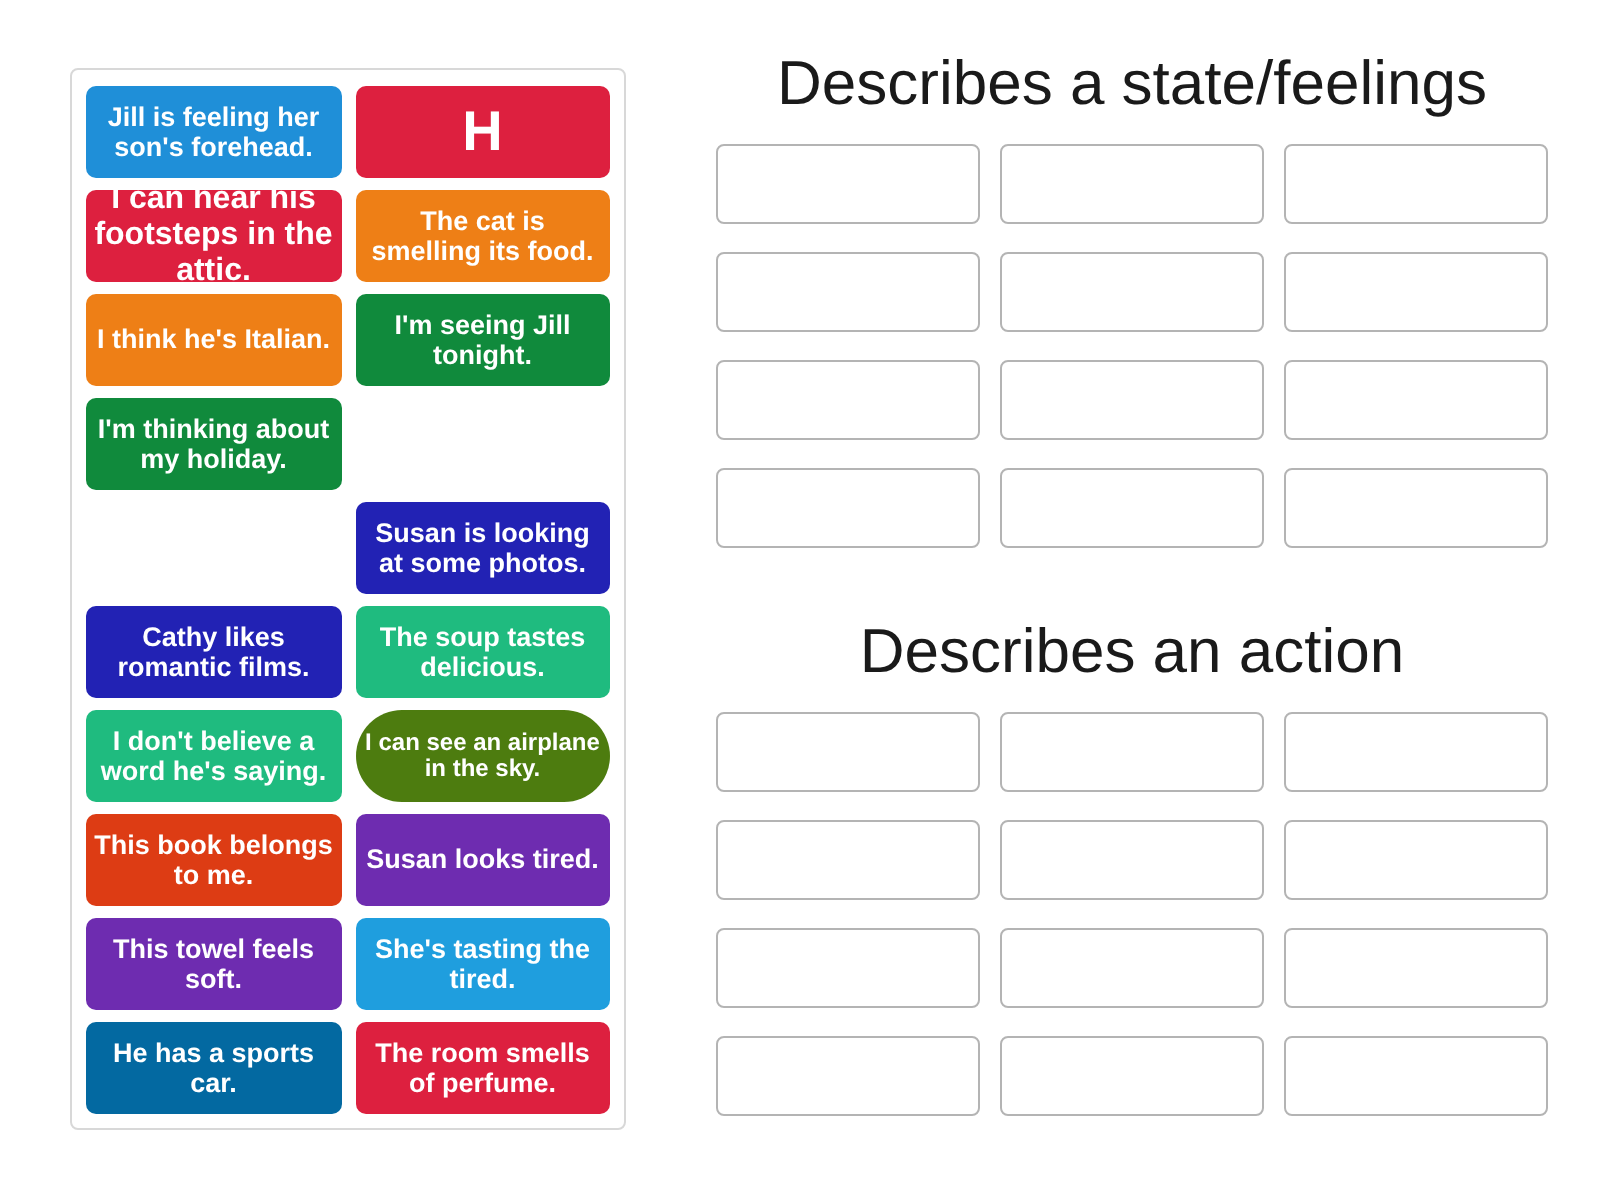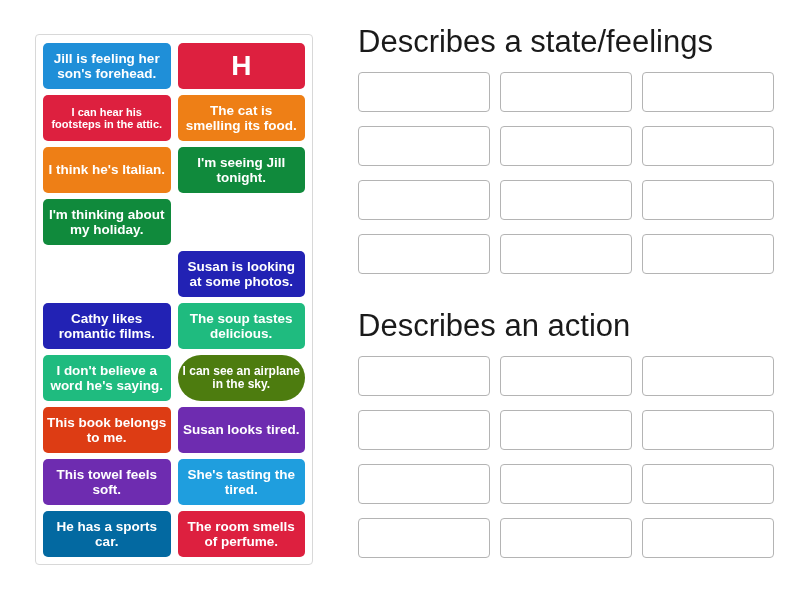--- a/index.html
+++ b/index.html
@@ -58,37 +58,37 @@
     overflow: hidden;
   }
 
   .tile-text {
     display: block;
     width: 100%;
   }
 
   .t-sz-13 { font-size: 13.5px; }
   .t-sz-12 { font-size: 12px; }
-  .t-sz-11 { font-size: 11px; }
+  .t-sz-11 { font-size: 16px; }
   .t-sz-big { font-size: 28px; font-weight: bold; }
 
   
   .group {
     position: absolute;
     left: 358px;
     width: 416px;
   }
   #group-state { top: 26px; }
   #group-action { top: 310px; }
 
   .group-title {
     font-size: 31px;
     font-weight: normal;
     color: #1a1a1a;
-    text-align: left;
+    text-align: center;
     line-height: 1.05;
     margin: 0 0 13px 0;
     white-space: nowrap;
   }
 
   .slot-grid {
     display: grid;
     grid-template-columns: repeat(3, 132px);
     gap: 14px 10px;
   }

